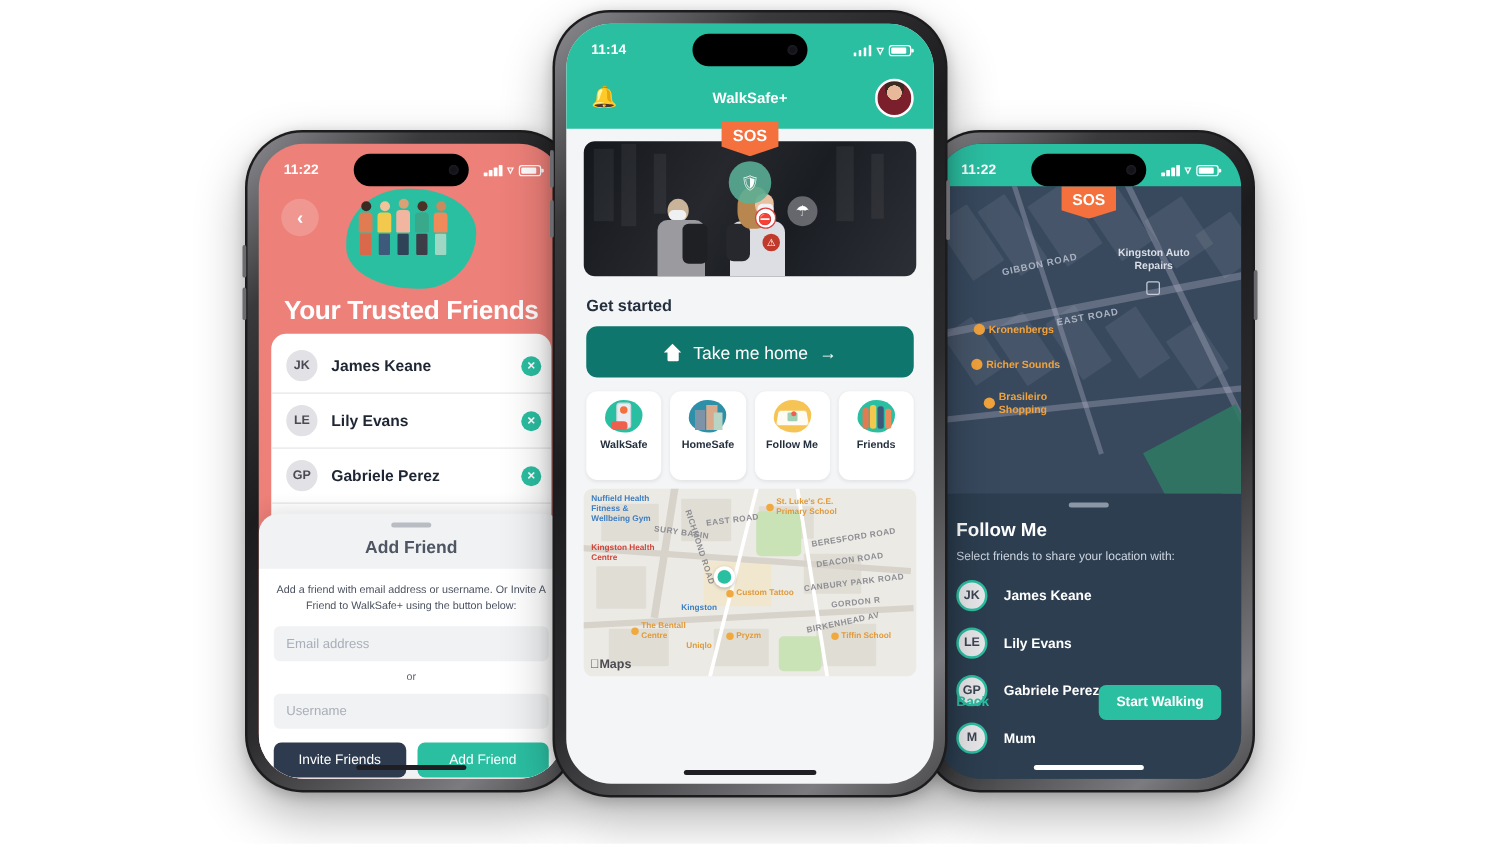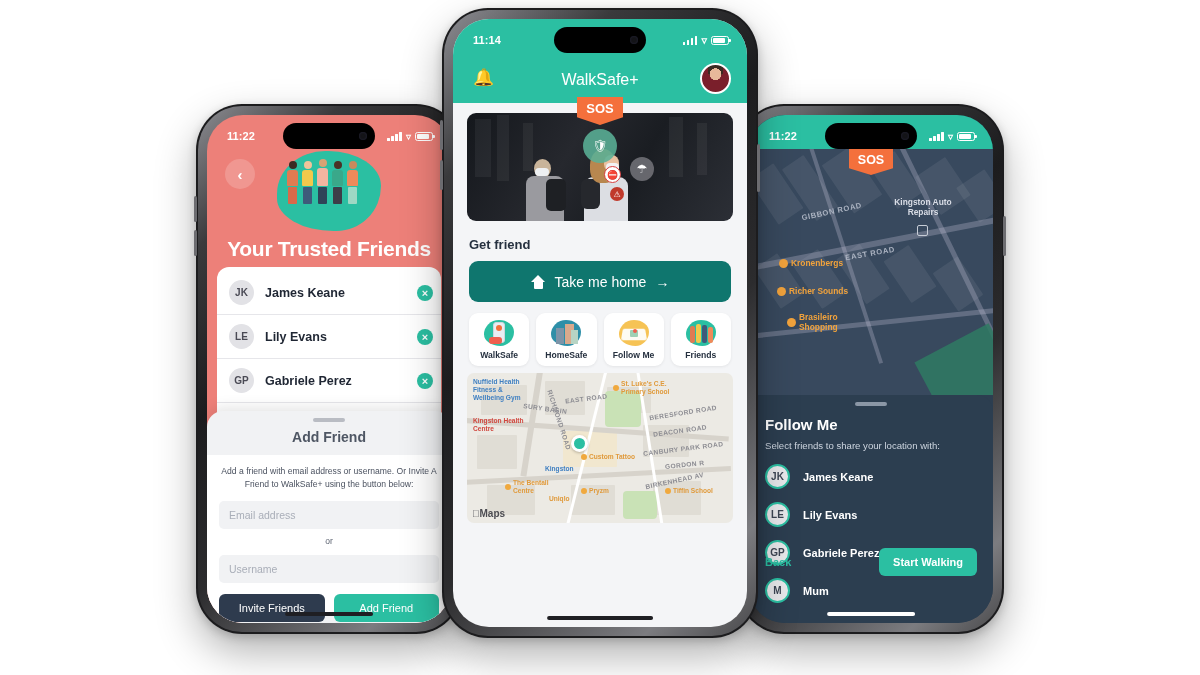--- a/index.html
+++ b/index.html
@@ -155,21 +155,21 @@
   .rp-actions { position:absolute; left:16px; right:16px; bottom:47px; display:flex; align-items:center; justify-content:space-between; }
   .rp-back { font-size:11px; font-weight:700; color:#2BBFA2; }
   .rp-start { background:#2BBFA2; color:#fff; font-size:11px; font-weight:700; padding:8px 14px; border-radius:6px; }
 
   
   #phone-center { left:442px; top:8px; width:316px; height:630px; z-index:40; }
   #phone-center .screen { background:#f4f5f7; }
   .cp-header { height:84px; background:#2BBFA2; position:relative; }
   .cp-appname {
     position:absolute; left:0; right:0; top:52px; text-align:center;
-    font-size:16px; font-weight:400; color:#fff;
+    font-size:12px; font-weight:700; color:#fff;
   }
   .bell {
     position:absolute; left:20px; top:50px; width:17px; height:19px; color:#fff; font-size:17px; line-height:1;
   }
   .avatar-photo {
     position:absolute; right:16px; top:44px; width:31px; height:31px; border-radius:50%;
     border:2px solid #fff; overflow:hidden;
     background: radial-gradient(circle at 50% 34%, #e8b89a 0 26%, transparent 27%),
                 radial-gradient(circle at 50% 20%, #3b2a22 0 30%, transparent 31%),
                 linear-gradient(#7a1f2b 0 100%);
@@ -207,21 +207,21 @@
   .take-home {
     margin:9px 16px 0; background:#0f766e; border-radius:9px; height:41px;
     display:flex; align-items:center; justify-content:center; gap:9px;
     color:#fff; font-size:14px; font-weight:500;
   }
   .home-glyph { width:15px; height:14px; position:relative; }
   .home-glyph::before { content:""; position:absolute; left:0; top:0; border-left:7.5px solid transparent; border-right:7.5px solid transparent; border-bottom:7px solid #fff; }
   .home-glyph::after { content:""; position:absolute; left:3px; top:6px; width:9px; height:8px; background:#fff; border-radius:0 0 1px 1px; }
   .cards { display:flex; gap:7px; margin:11px 16px 0; }
   .fcard {
-    flex:1; background:#fff; border-radius:9px; padding:7px 2px 6px;
+    flex:1; background:#fff; border-radius:9px; padding:7px 2px 24px;
     display:flex; flex-direction:column; align-items:center; gap:4px;
     box-shadow:0 1px 3px rgba(0,0,0,.07);
   }
   .fcard .ic { width:30px; height:26px; position:relative; }
   .fcard .icblob { position:absolute; inset:0; border-radius:50% 50% 45% 55% / 55% 45% 55% 45%; }
   .fcard .label { font-size:8.6px; font-weight:700; color:#25303f; }
   .maplink { margin:14px 0 0 16px; font-size:13px; font-weight:700; color:#25303f; }
   .cp-map {
     position:relative; margin:7px 14px 0; height:150px; border-radius:7px; overflow:hidden; background:#eceae4;
   }
@@ -489,21 +489,21 @@
             <div class="face"></div>
             <div class="mask"></div>
         </div>
         <div class="ovl shield">🛡</div>
         <div class="ovl lamp">☂</div>
         <div class="ovl noentry">⛔</div>
         <div class="ovl alert">⚠</div>
       </div>
       <div class="cp-sos">SOS</div>
 
-      <div class="sec-title">Get friend</div>
+      <div class="sec-title">Get started</div>
 
       <div class="take-home">
         <span class="home-glyph"></span>
         <span>Take me home</span>
         <span>→</span>
       </div>
 
       <div class="cards">
         <div class="fcard">
           <div class="ic">

